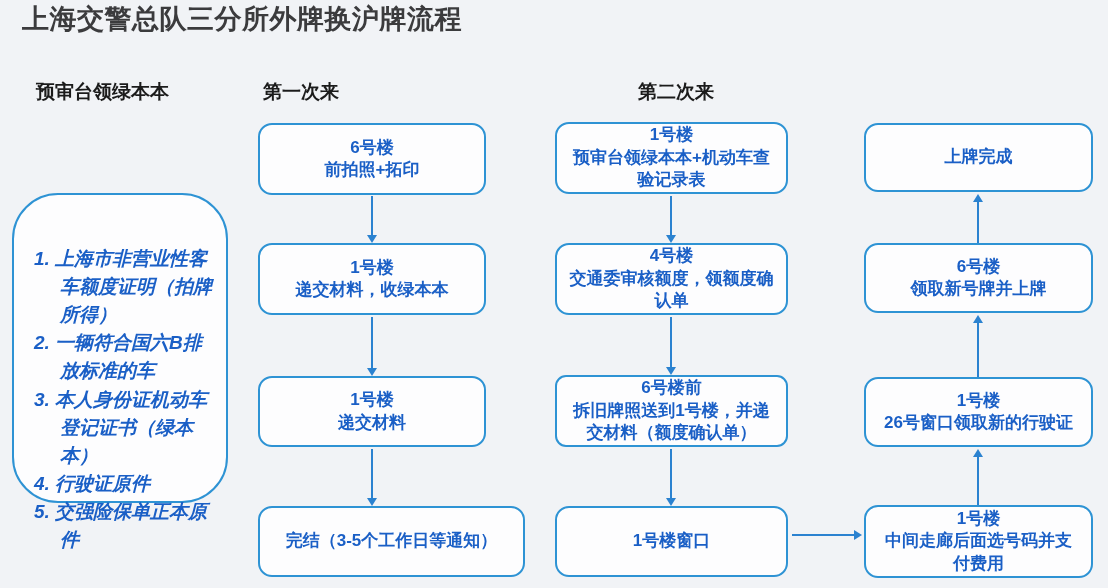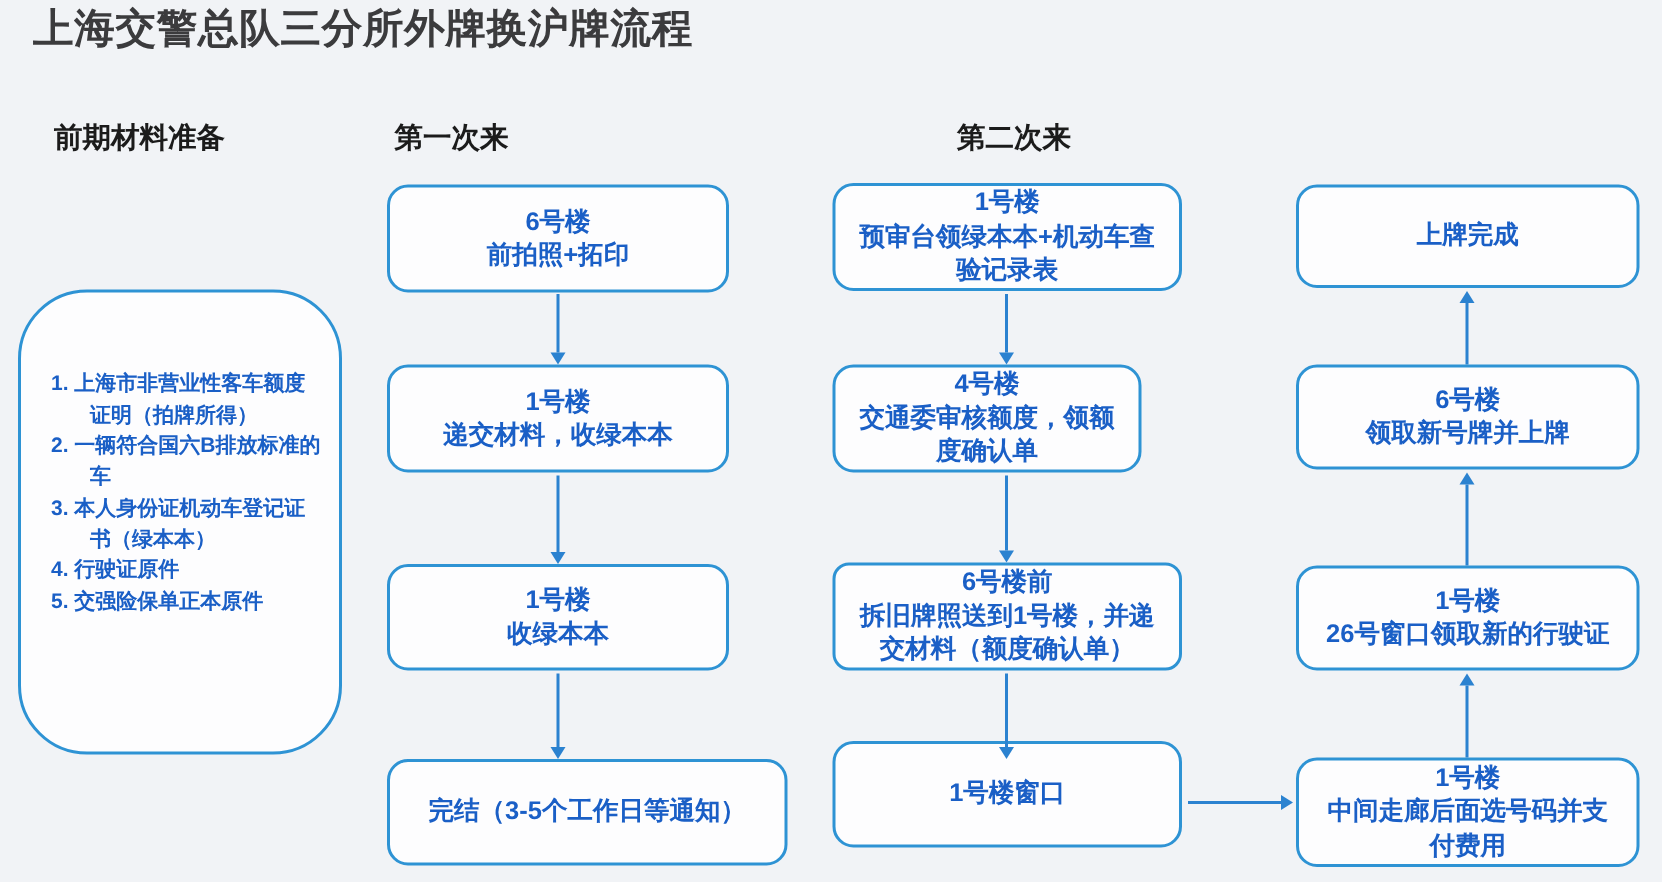--- a/index.html
+++ b/index.html
@@ -31,43 +31,43 @@
   #h-first{left:263px;}
   #h-second{left:626px;margin-left:12px;}
 
   .materials-box{
     position:absolute;left:12px;top:193px;width:216px;height:310px;
     box-sizing:border-box;border:2px solid var(--box-border);
     border-radius:46px;background:var(--box-fill);
   }
   .materials-list{
     padding:50px 12px 0 20px;
-    font-size:14px;font-weight:bold;color:var(--box-text);line-height:1.48;
+    font-size:19px;font-weight:bold;color:var(--box-text);line-height:1.48;font-style:italic;
   }
   .mat-item{padding-left:26px;text-indent:-26px;}
 
   .fbox{
     position:absolute;box-sizing:border-box;
     border:2px solid var(--box-border);border-radius:14px;
     background:var(--box-fill);
     display:flex;flex-direction:column;align-items:center;justify-content:center;
     text-align:center;padding:3px 12px;
     color:var(--box-text);font-weight:bold;font-size:17px;line-height:1.32;
   }
   .fbox .box-line:empty{display:none;}
 
   #b-c1r1{left:258px;top:123px;width:228px;height:72px;}
   #b-c1r2{left:258px;top:243px;width:228px;height:72px;}
   #b-c1r3{left:258px;top:376px;width:228px;height:71px;}
   #b-c1r4{left:258px;top:506px;width:267px;height:71px;}
 
   #b-c2r1{left:555px;top:122px;width:233px;height:72px;}
-  #b-c2r2{left:555px;top:243px;width:206px;height:72px;}
+  #b-c2r2{left:555px;top:243px;width:233px;height:72px;}
   #b-c2r3{left:555px;top:375px;width:233px;height:72px;border-radius:11px;}
-  #b-c2r4{left:555px;top:494px;width:233px;height:71px;}
+  #b-c2r4{left:555px;top:506px;width:233px;height:71px;}
 
   #b-c3r1{left:864px;top:123px;width:229px;height:69px;}
   #b-c3r2{left:864px;top:243px;width:229px;height:70px;}
   #b-c3r3{left:864px;top:377px;width:229px;height:70px;}
   #b-c3r4{left:864px;top:505px;width:229px;height:73px;}
 
   .arrow-down,.arrow-up{position:absolute;width:2px;background:var(--arrow);}
   .arrow-down::after{
     content:"";position:absolute;left:-4px;bottom:-8px;
     border-left:5px solid transparent;border-right:5px solid transparent;
@@ -99,21 +99,21 @@
 
   #a-h-1{left:792px;top:534px;width:62px;}
 </style>
 </head>
 <body>
 
 <div>
 
   <div class="page-title">上海交警总队三分所外牌换沪牌流程</div>
 
-  <div class="col-header" id="h-prep">前期材料准备</div>
+  <div class="col-header" id="h-prep">预审台领绿本本</div>
   <div class="col-header" id="h-first">第一次来</div>
   <div class="col-header" id="h-second">第二次来</div>
 
   <div class="materials-box">
     <div class="materials-list">
       <div class="mat-item">1. 上海市非营业性客车额度证明（拍牌所得）</div>
       <div class="mat-item">2. 一辆符合国六B排放标准的车</div>
       <div class="mat-item">3. 本人身份证机动车登记证书（绿本本）</div>
       <div class="mat-item">4. 行驶证原件</div>
       <div class="mat-item">5. 交强险保单正本原件</div>
@@ -123,21 +123,21 @@
   <div class="fbox" id="b-c1r1">
     <span class="box-line">6号楼</span>
     <span class="box-line">前拍照+拓印</span>
   </div>
   <div class="fbox" id="b-c1r2">
     <span class="box-line">1号楼</span>
     <span class="box-line">递交材料，收绿本本</span>
   </div>
   <div class="fbox" id="b-c1r3">
     <span class="box-line">1号楼</span>
-    <span class="box-line">收绿本本</span>
+    <span class="box-line">递交材料</span>
   </div>
   <div class="fbox" id="b-c1r4">
 
     <span class="box-line">完结（3-5个工作日等通知）</span>
   </div>
 
   <div class="fbox" id="b-c2r1">
     <span class="box-line">1号楼</span>
     <span class="box-line">预审台领绿本本+机动车查验记录表</span>
   </div>

